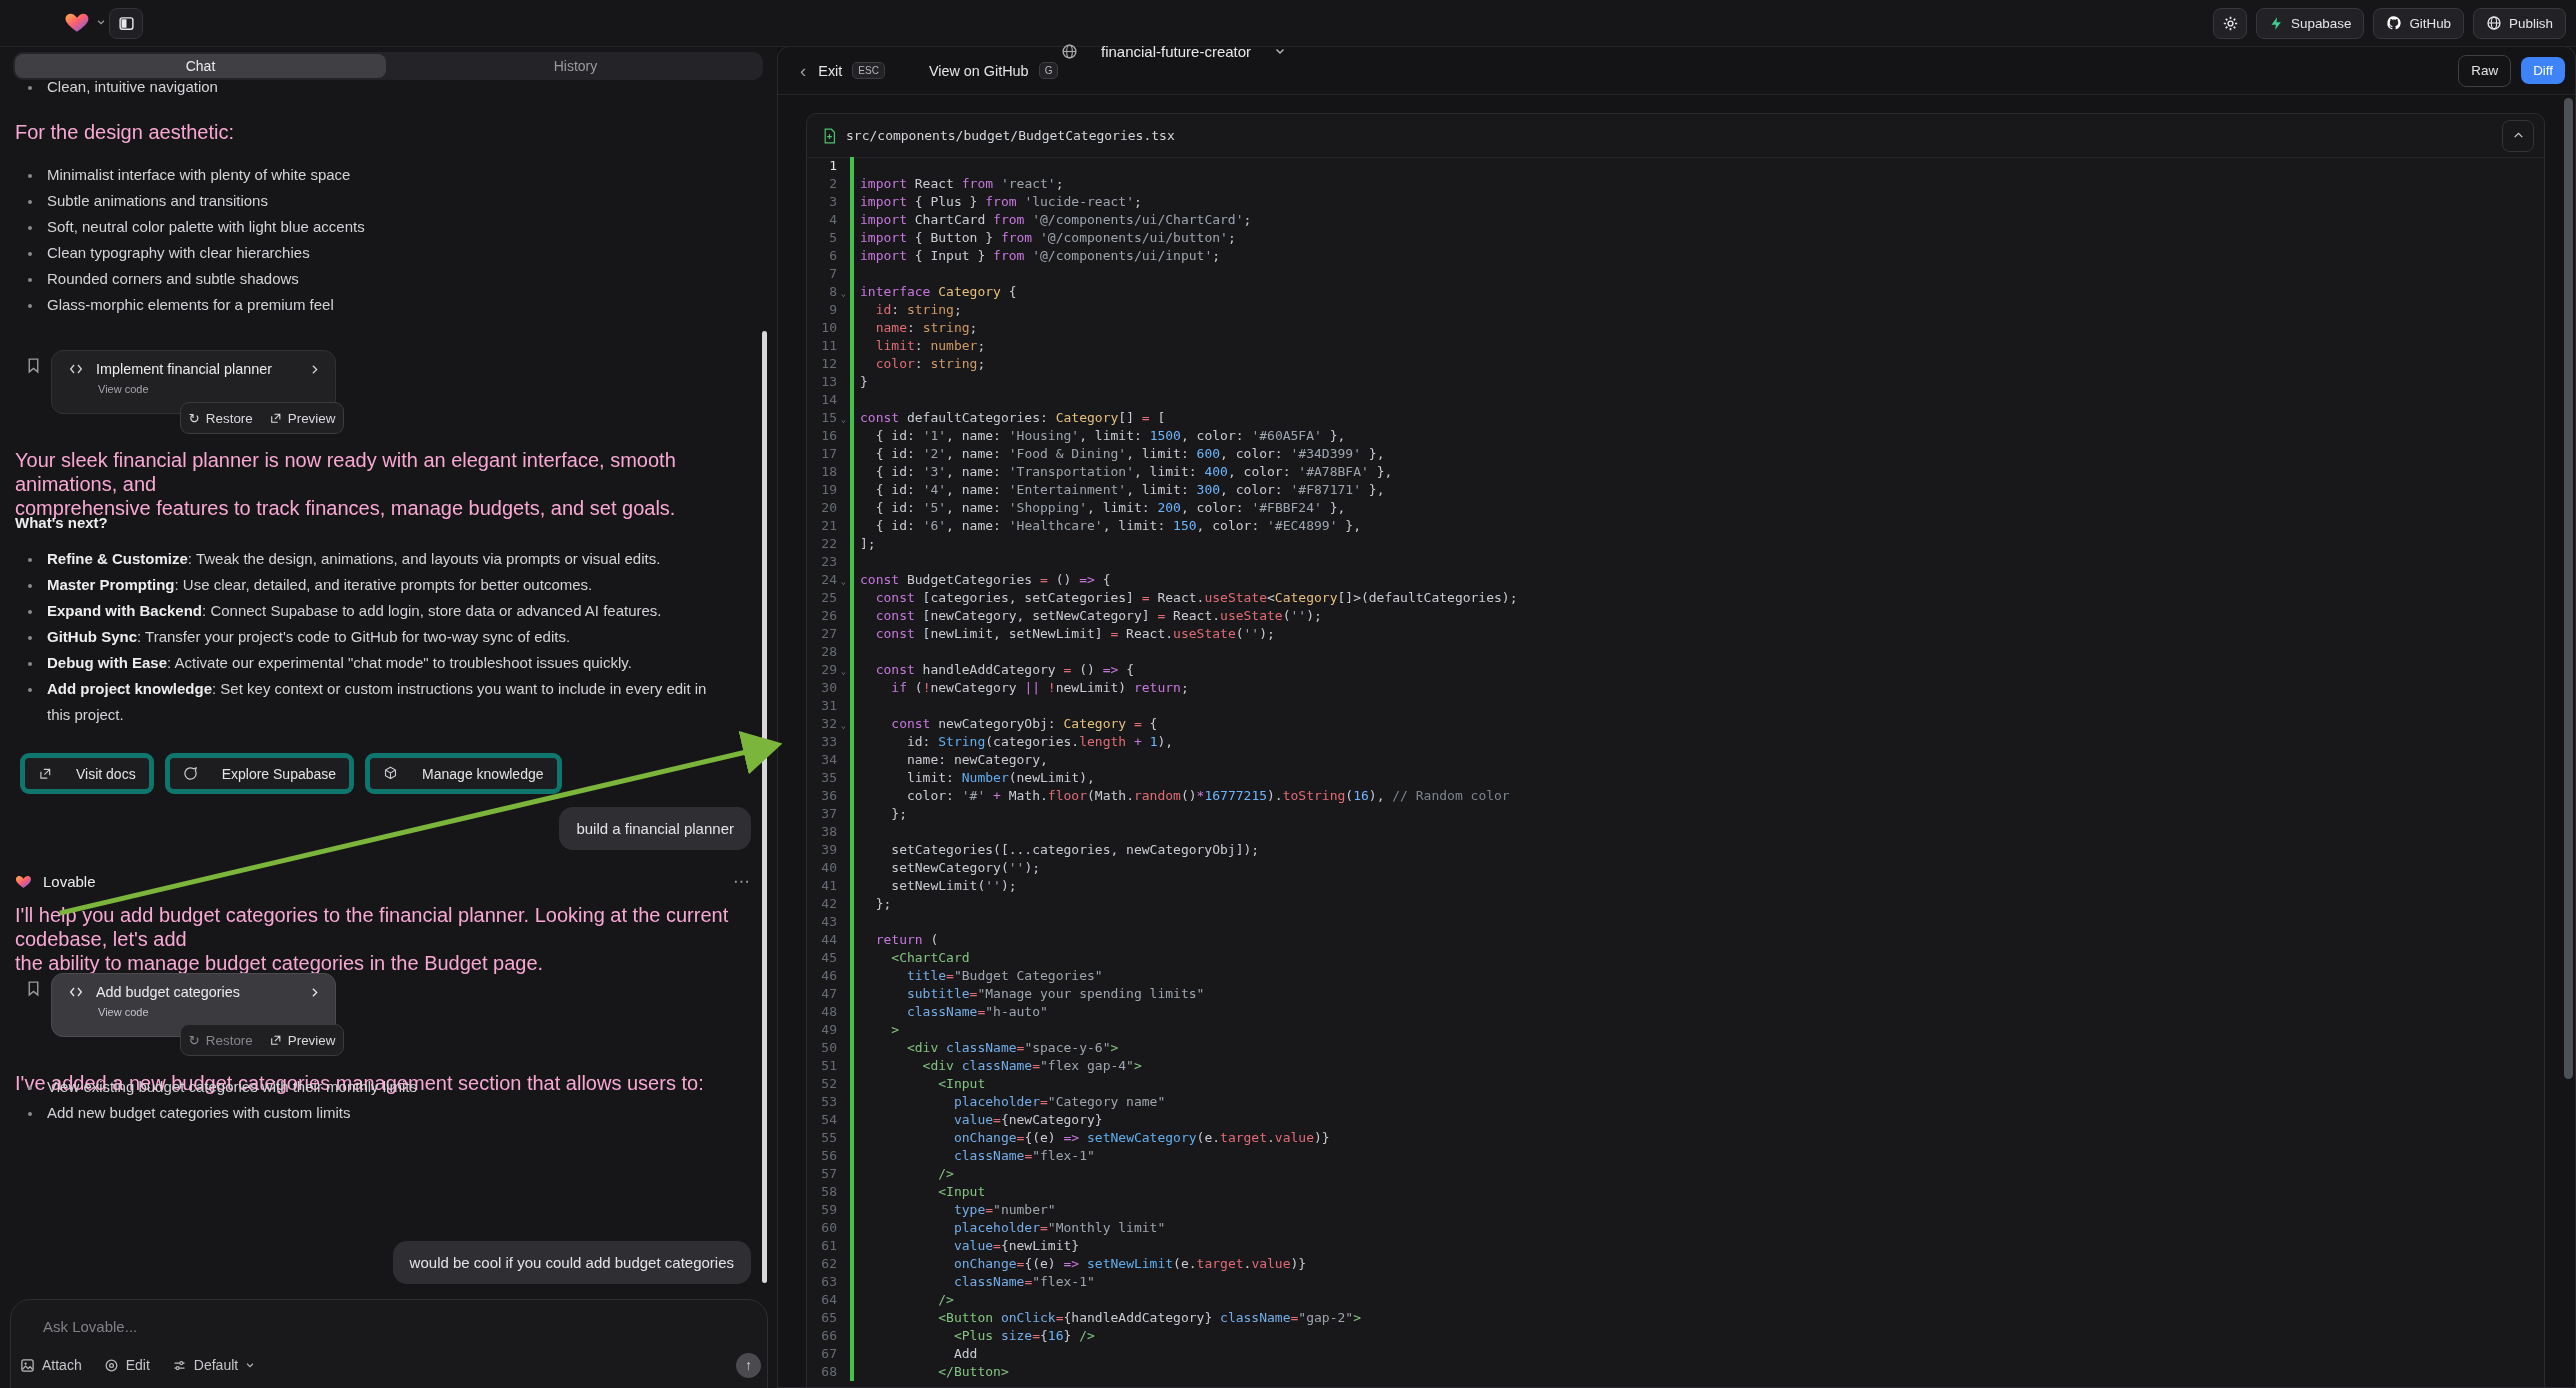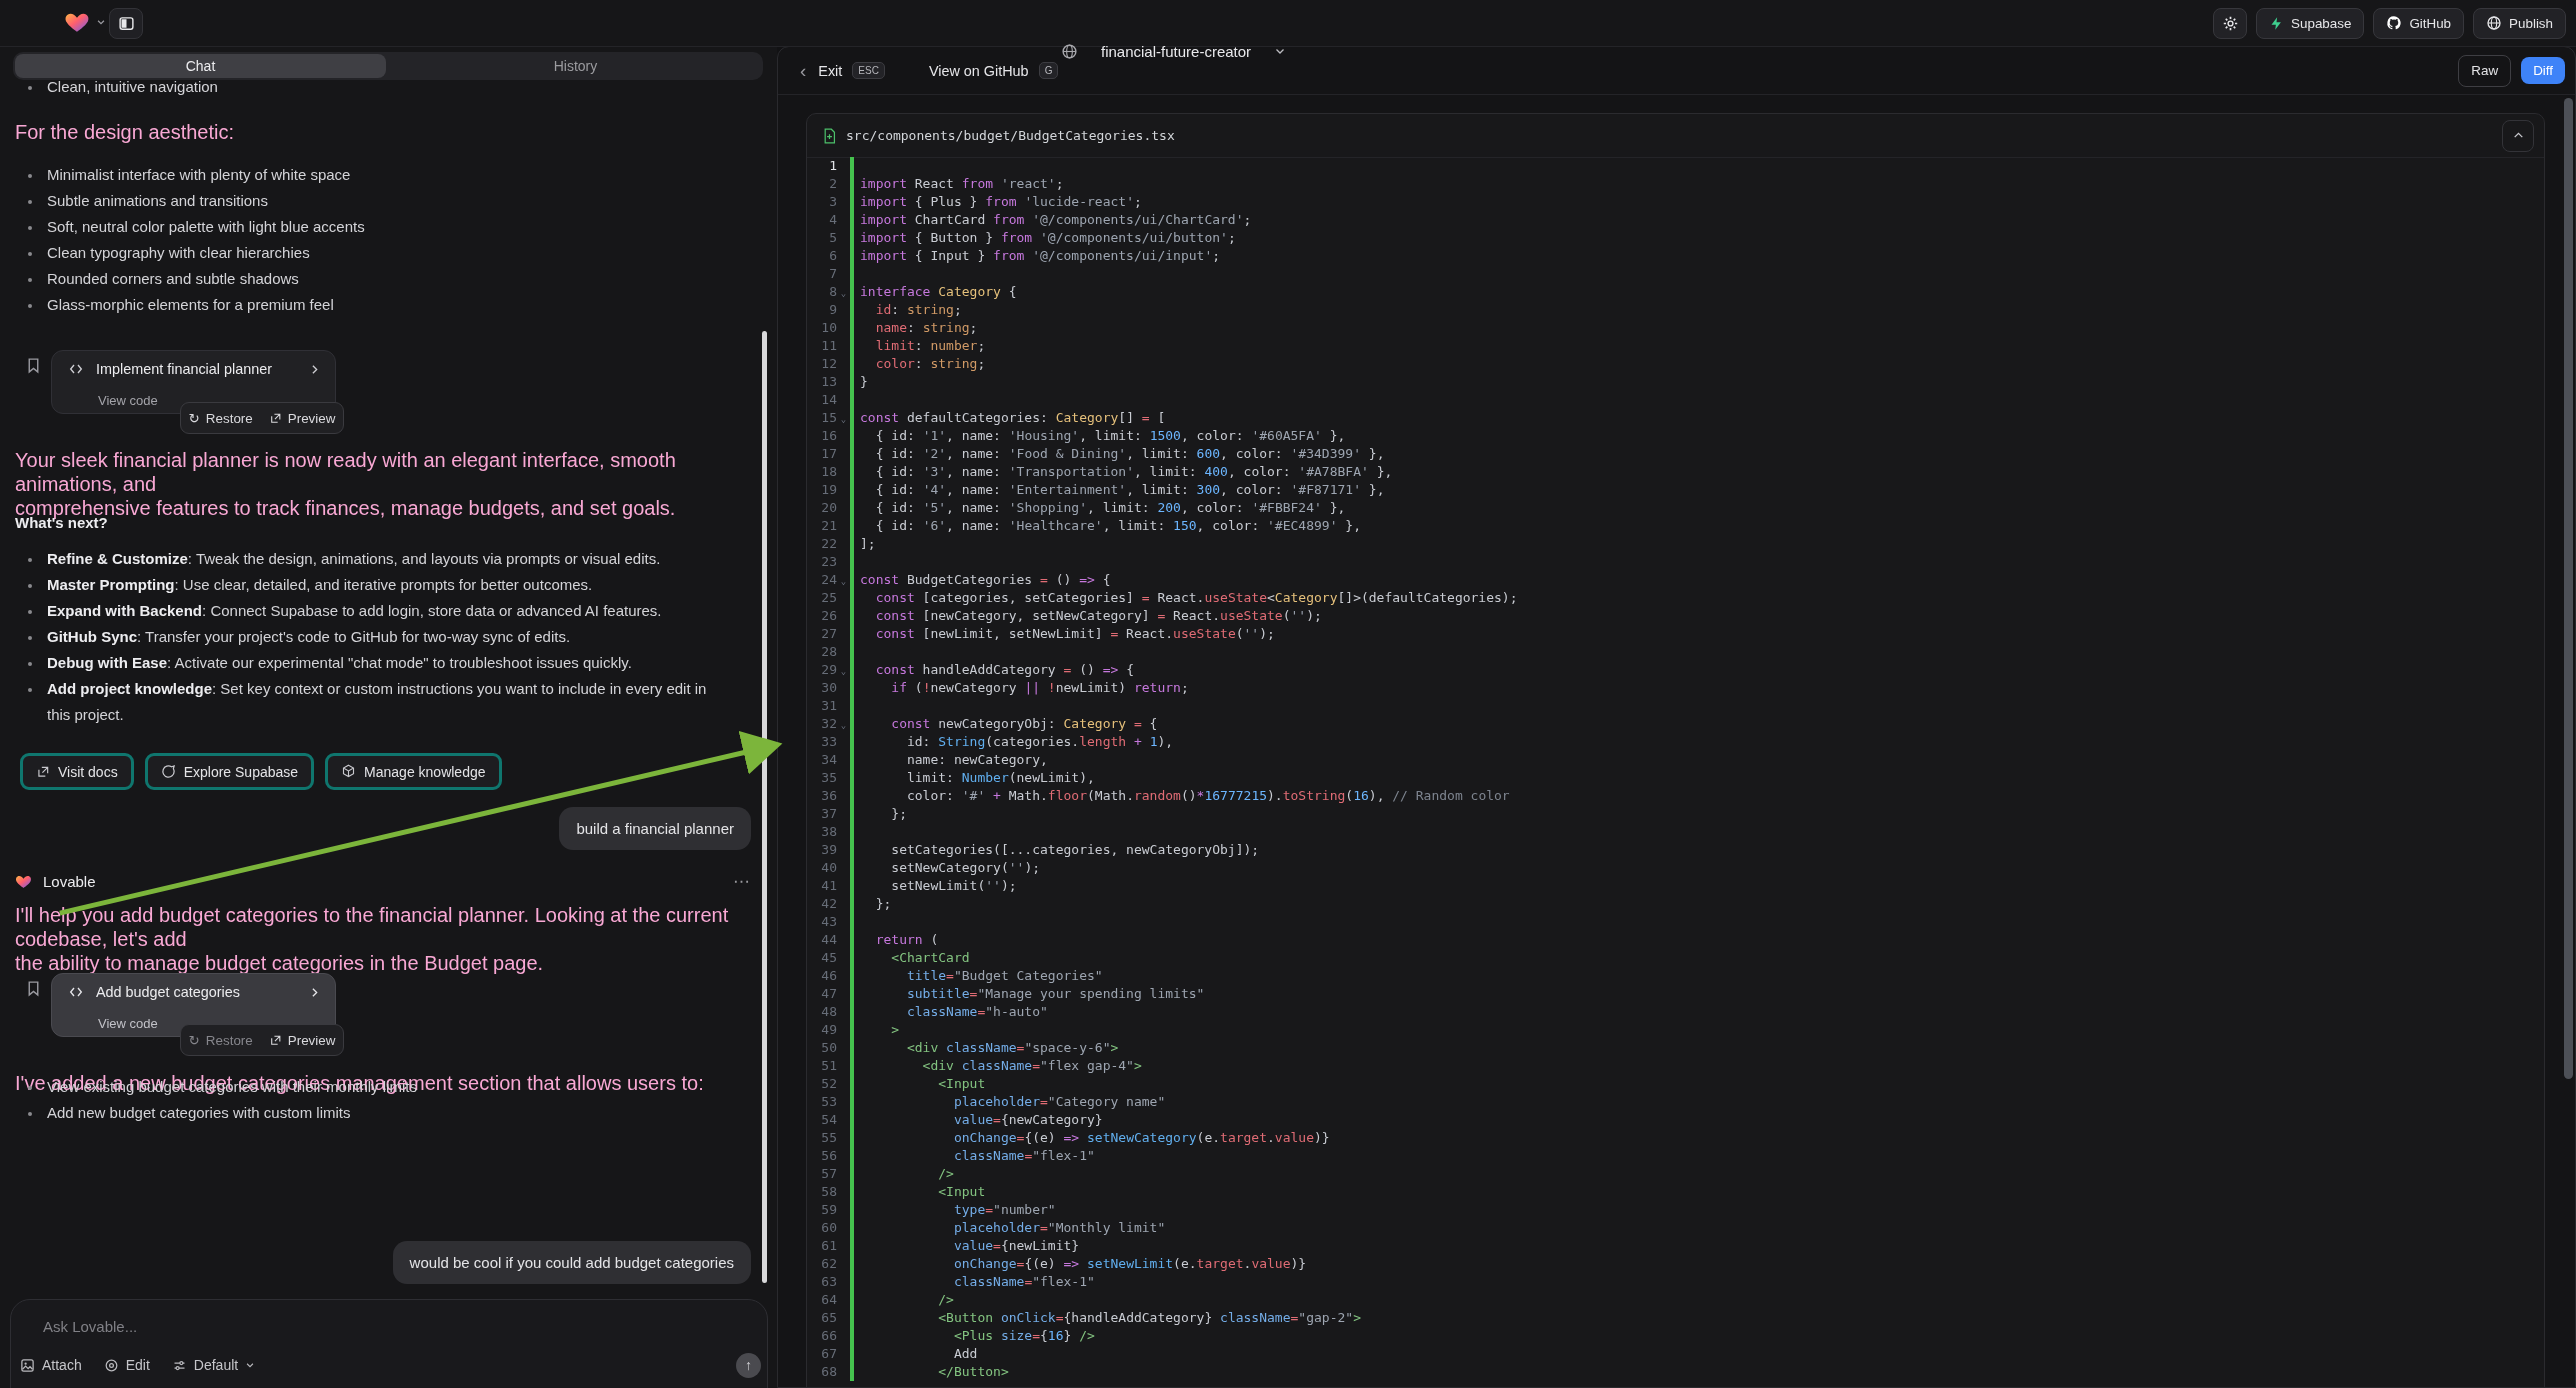--- a/index.html
+++ b/index.html
@@ -36,31 +36,31 @@
                    border-radius:50%;background:#8a8a8e;}
   .chat li .b{font-weight:bold;color:#ededf0;}
   .chat li .rest{white-space:pre-line;}
   .h-bold{font-weight:bold;color:#ededf0;font-size:15px;}
 
   .vcard{position:absolute;left:51px;width:283px;height:62px;border-radius:12px;
          background:#212124;border:1px solid #303036;}
   .vcard.sel{background:#3a3a3f;border-color:#4a4a50;}
   .vcard .r1{display:flex;align-items:center;gap:12px;padding:10px 14px 0 16px;font-size:14.4px;color:#ececef;}
   .vcard .r1 .grow{flex:1;}
-  .vcard .r2{padding:6px 0 0 46px;font-size:13px;color:#a4a4aa;margin-top:10px;}
+  .vcard .r2{padding:6px 0 0 46px;font-size:11px;color:#a4a4aa;}
   .hoverbar{position:absolute;left:180px;width:162px;height:30px;background:#202023;
             border:1px solid #3a3a3f;border-radius:9px;display:flex;align-items:center;
             justify-content:center;gap:16px;font-size:13.4px;color:#dadade;z-index:3;}
   .hoverbar .itm{display:flex;align-items:center;gap:6px;}
   .hoverbar .dim{color:#86868c;}
   .bm{position:absolute;left:25px;color:#9a9aa0;}
 
   .qbtns{position:absolute;left:20px;top:707px;display:flex;gap:11px;}
-  .qbtn{height:31px;border-radius:9px;background:#1d1d20;border:3px solid #0f766e;color:#e4e4e7;
-        font-size:14px;display:flex;align-items:center;gap:8px;padding:0 13px;}
+  .qbtn{height:31px;border-radius:9px;background:#1d1d20;border:5px solid #0f766e;color:#e4e4e7;
+        font-size:14px;display:flex;align-items:center;gap:24px;padding:0 13px;}
 
   .chip{position:absolute;right:26px;background:#2f2f33;border-radius:14px;height:43px;
         display:flex;align-items:center;padding:0 17px;font-size:15px;color:#e4e4e7;}
 
   .lov-row{position:absolute;left:15px;top:823px;right:26px;height:24px;display:flex;align-items:center;gap:11px;}
   .lov-row .name{font-size:15px;color:#ececef;}
   .lov-row .dots{margin-left:auto;color:#9a9a9f;font-size:17px;letter-spacing:1px;}
 
   .composer{position:absolute;left:10px;top:1253px;width:756px;height:149px;background:#19191c;
             border:1px solid #2e2e33;border-radius:20px;}

